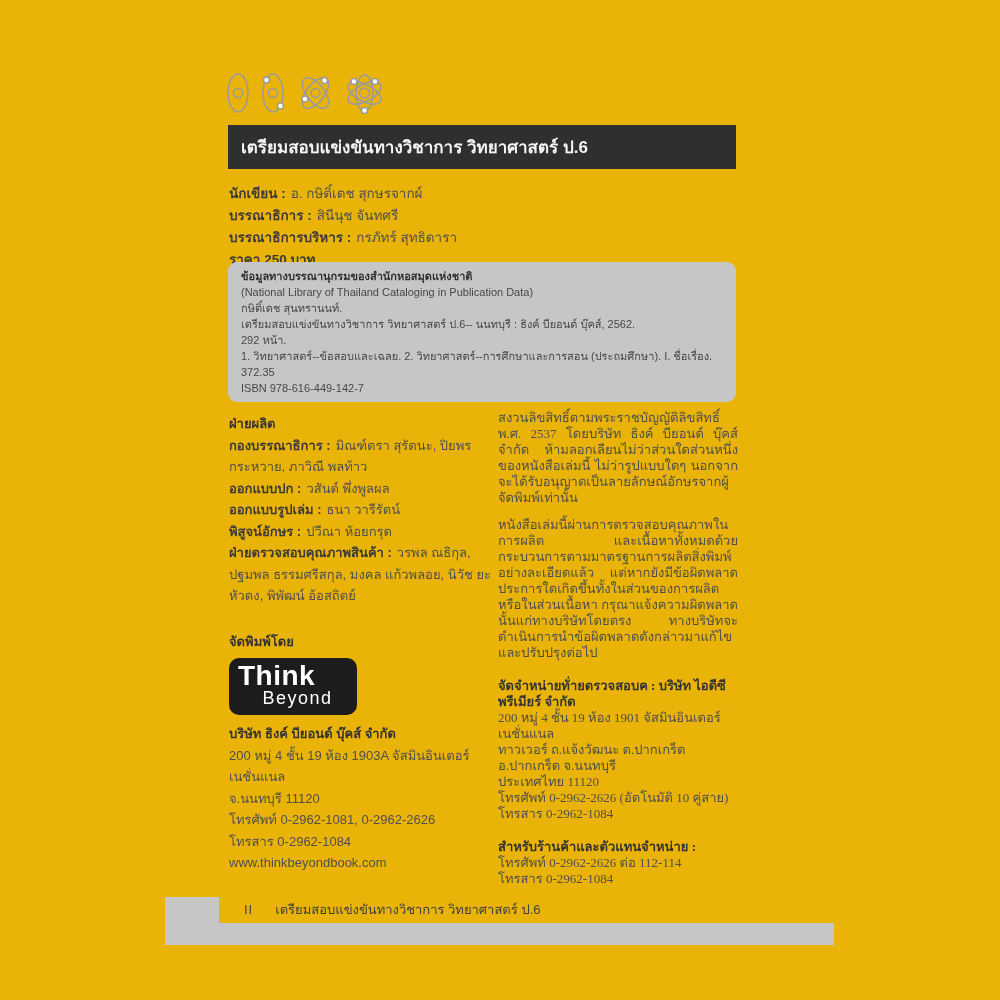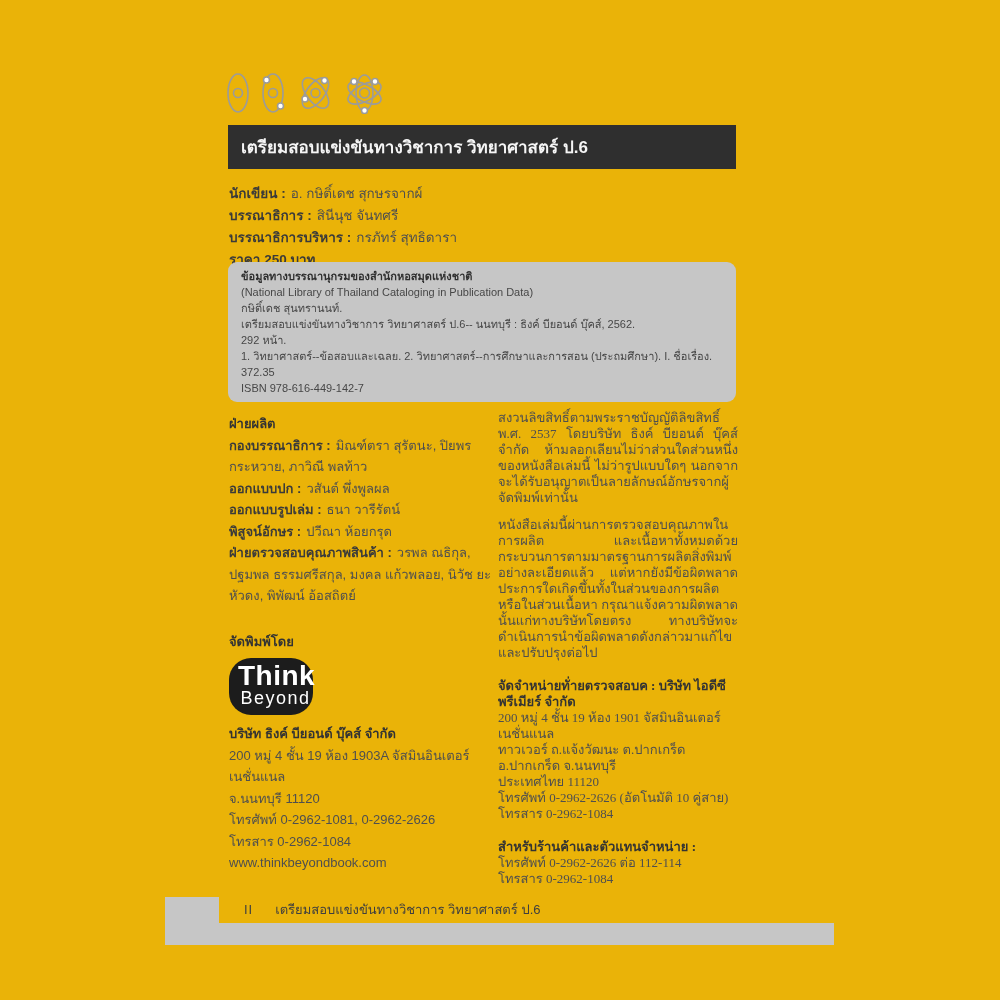--- a/index.html
+++ b/index.html
@@ -35,21 +35,21 @@
   
   .col-left  { position:absolute; left:229px; top:413px; width:266px; font-size:13px; line-height:21.5px; color:#4f4f4f; }
   .col-right { position:absolute; left:498px; top:410px; width:240px; font-size:13px; line-height:16px; color:#4f4f4f;font-family:Liberation Serif, serif; }
   .sec-head { font-weight:bold; color:#333333; }
   .para { text-align:justify; margin:0 0 11px 0; }
   .blk { margin-top:17px; }
   .indent { padding-left:56px; }
 
   
   .logo {
-    width:84px; height:57px; background:#1c1c1c; border-radius:22px;
+    width:128px; height:57px; background:#1c1c1c; border-radius:10px;
     margin:6px 0 8px 0; padding:4px 0 0 9px; box-sizing:border-box; color:#ffffff;
   }
   .logo-think  { font-size:28px; font-weight:bold; line-height:28px; letter-spacing:0.5px; }
   .logo-beyond { font-size:18px; font-weight:normal; line-height:17px; letter-spacing:1.5px;text-align:center; }
 
   .publisher-blk { margin-top:24px; }
 
   
   .footer-tab { position:absolute; left:165px; top:897px; width:54px; height:26px; background:#c6c6c6; }
   .footer-bar { position:absolute; left:165px; top:923px; width:669px; height:22px; background:#c6c6c6; }

